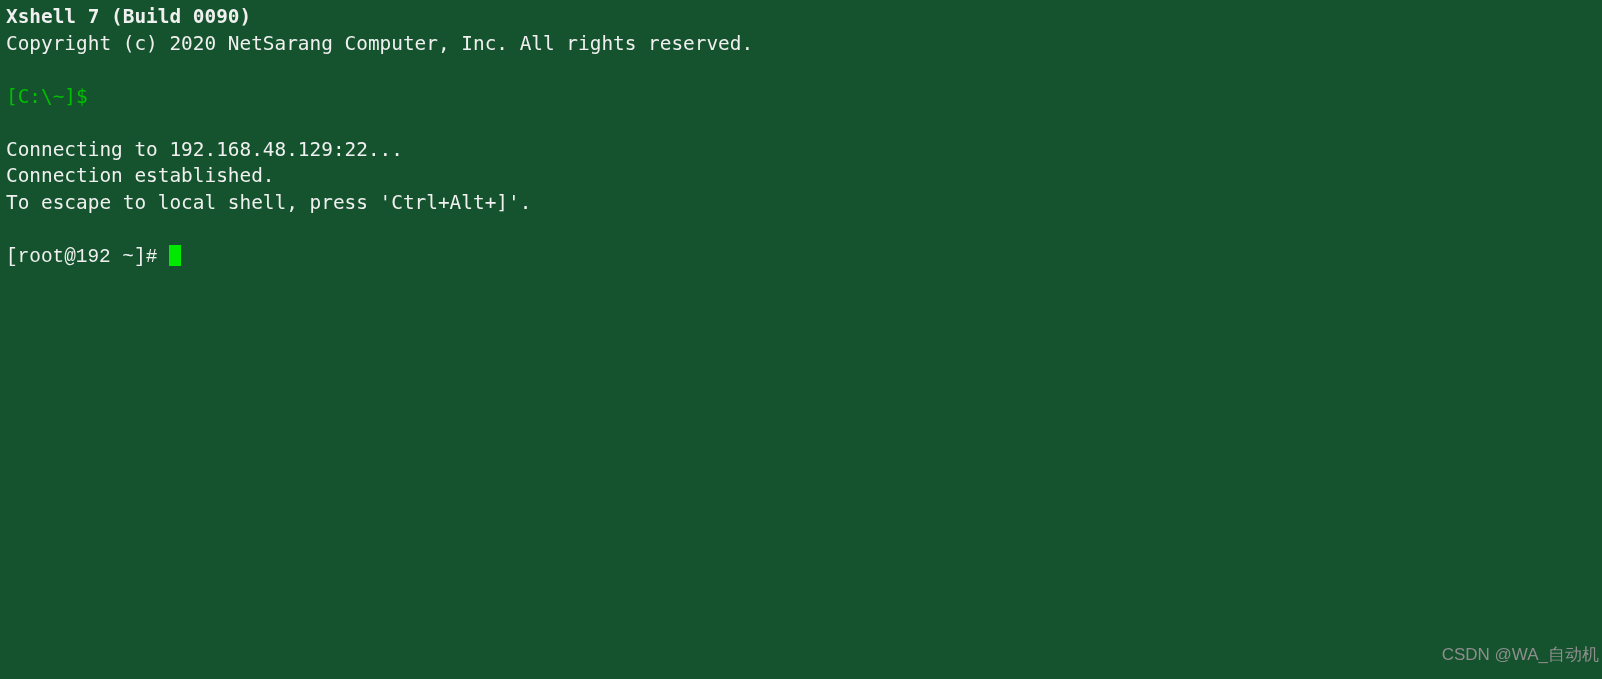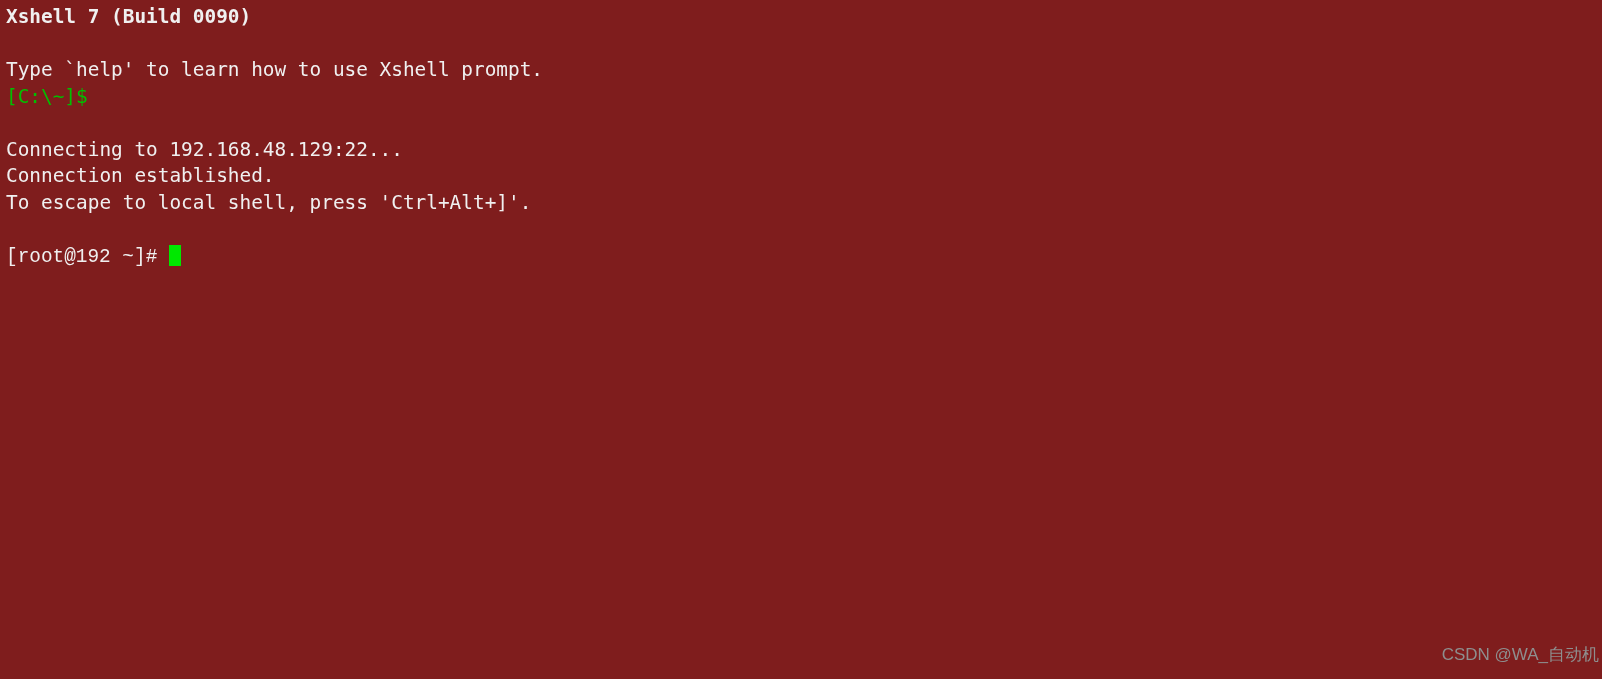--- a/index.html
+++ b/index.html
@@ -15,21 +15,21 @@
     position: relative;
     font-family: "DejaVu Sans Mono", "Liberation Mono", monospace;
   }
 
   #terminal {
     position: absolute;
     left: 0;
     top: 0;
     width: 1602px;
     height: 679px;
-    background: #7f1d1d;
+    background: #14532d;
     padding: 4px 0 0 6px;
     box-sizing: border-box;
   }
 
   .line {
     font-family: "DejaVu Sans Mono", "Liberation Mono", monospace;
     font-size: 19.4px;
     line-height: 26.5px;
     height: 26.5px;
     color: #f0f0f0;
@@ -84,24 +84,24 @@
     user-select: none;
   }
 </style>
 </head>
 <body>
 
 <div id="terminal">
 
   <div class="line bold">Xshell 7 (Build 0090)</div>
 
+  <div class="line">Copyright (c) 2020 NetSarang Computer, Inc. All rights reserved.</div>
 
   <div class="line blank">&nbsp;</div>
 
-  <div class="line">Type `help' to learn how to use Xshell prompt.</div>
 
   <div class="line green">[C:\~]$</div>
 
   <div class="line blank">&nbsp;</div>
 
   <div class="line">Connecting to 192.168.48.129:22...</div>
 
   <div class="line">Connection established.</div>
 
   <div class="line">To escape to local shell, press 'Ctrl+Alt+]'.</div>

